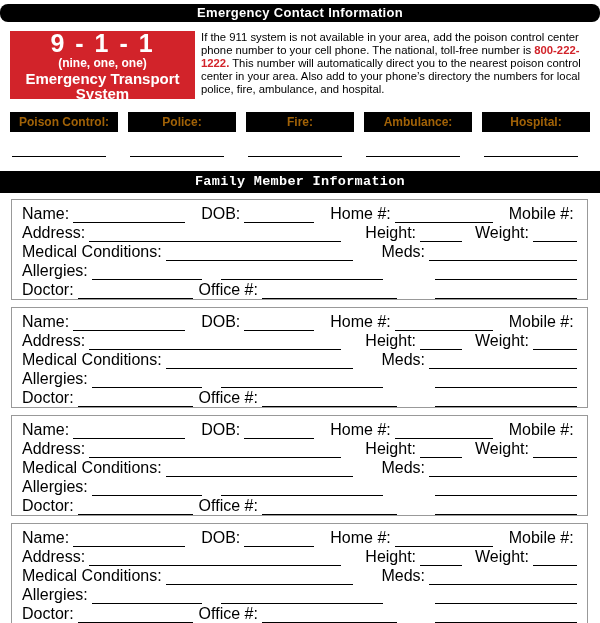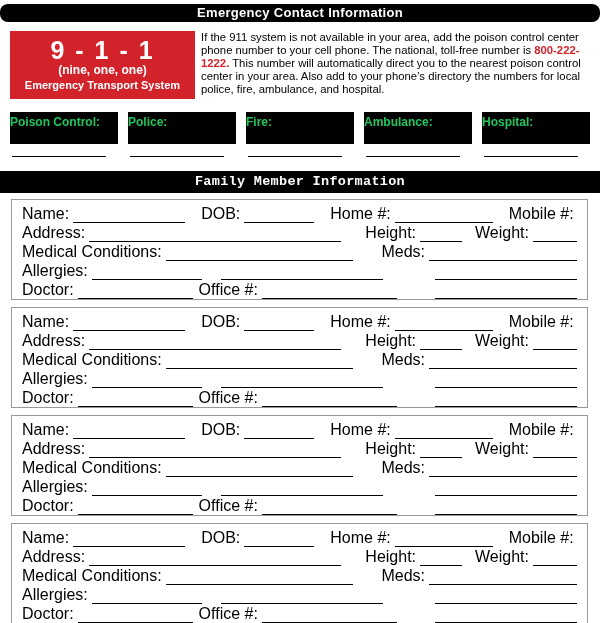--- a/index.html
+++ b/index.html
@@ -22,33 +22,33 @@
 
   .top-section { display: flex; padding: 9px 4px 0 10px; }
   .red-box {
     flex: 0 0 185px; height: 68px;
     background: var(--red, #D2232A);
     color: #fff; text-align: center;
     display: flex; flex-direction: column; justify-content: center;
   }
   .nine11 { font-size: 25px; font-weight: bold; letter-spacing: 2px; line-height: 26px; }
   .nine11-sub { font-size: 12px; font-weight: bold; line-height: 15px; }
-  .nine11-cap { font-size: 11px; font-weight: bold; line-height: 15px; }
+  .nine11-cap { font-size: 15px; font-weight: bold; line-height: 15px; }
 
   .instructions {
     margin: 0 0 0 6px; padding: 0;
     width: 398px; font-size: 11.3px; line-height: 12.9px;
   }
   .phone { color: var(--red, #D2232A); font-weight: bold; }
 
   .contacts-row { display: flex; gap: 10px; padding: 0 10px; margin-top: 13px; height: 20px; }
   .contact-label {
-    flex: 1; background: var(--bar-black, #000); color: #22c55e;
-    font-weight: bold; font-size: 12px; text-align: left;
-    height: 32px; line-height: 20px;
+    flex: 1; background: var(--bar-black, #000); color: #a16207;
+    font-weight: bold; font-size: 12px; text-align: center;
+    height: 20px; line-height: 20px;
   }
   .contacts-lines { display: flex; gap: 10px; padding: 0 10px; margin-top: 24px; height: 3px; }
   .contact-line-cell { flex: 1; }
   .contact-line { width: 87%; margin-left: 2px; height: 0; border-bottom: 1.6px solid #000; }
 
   #members { margin-top: 6px; }
   .member-block {
     border: 1px solid var(--border-gray, #999);
     margin: 0 12px 7px 11px;
     padding: 4px 10px 0 10px;

